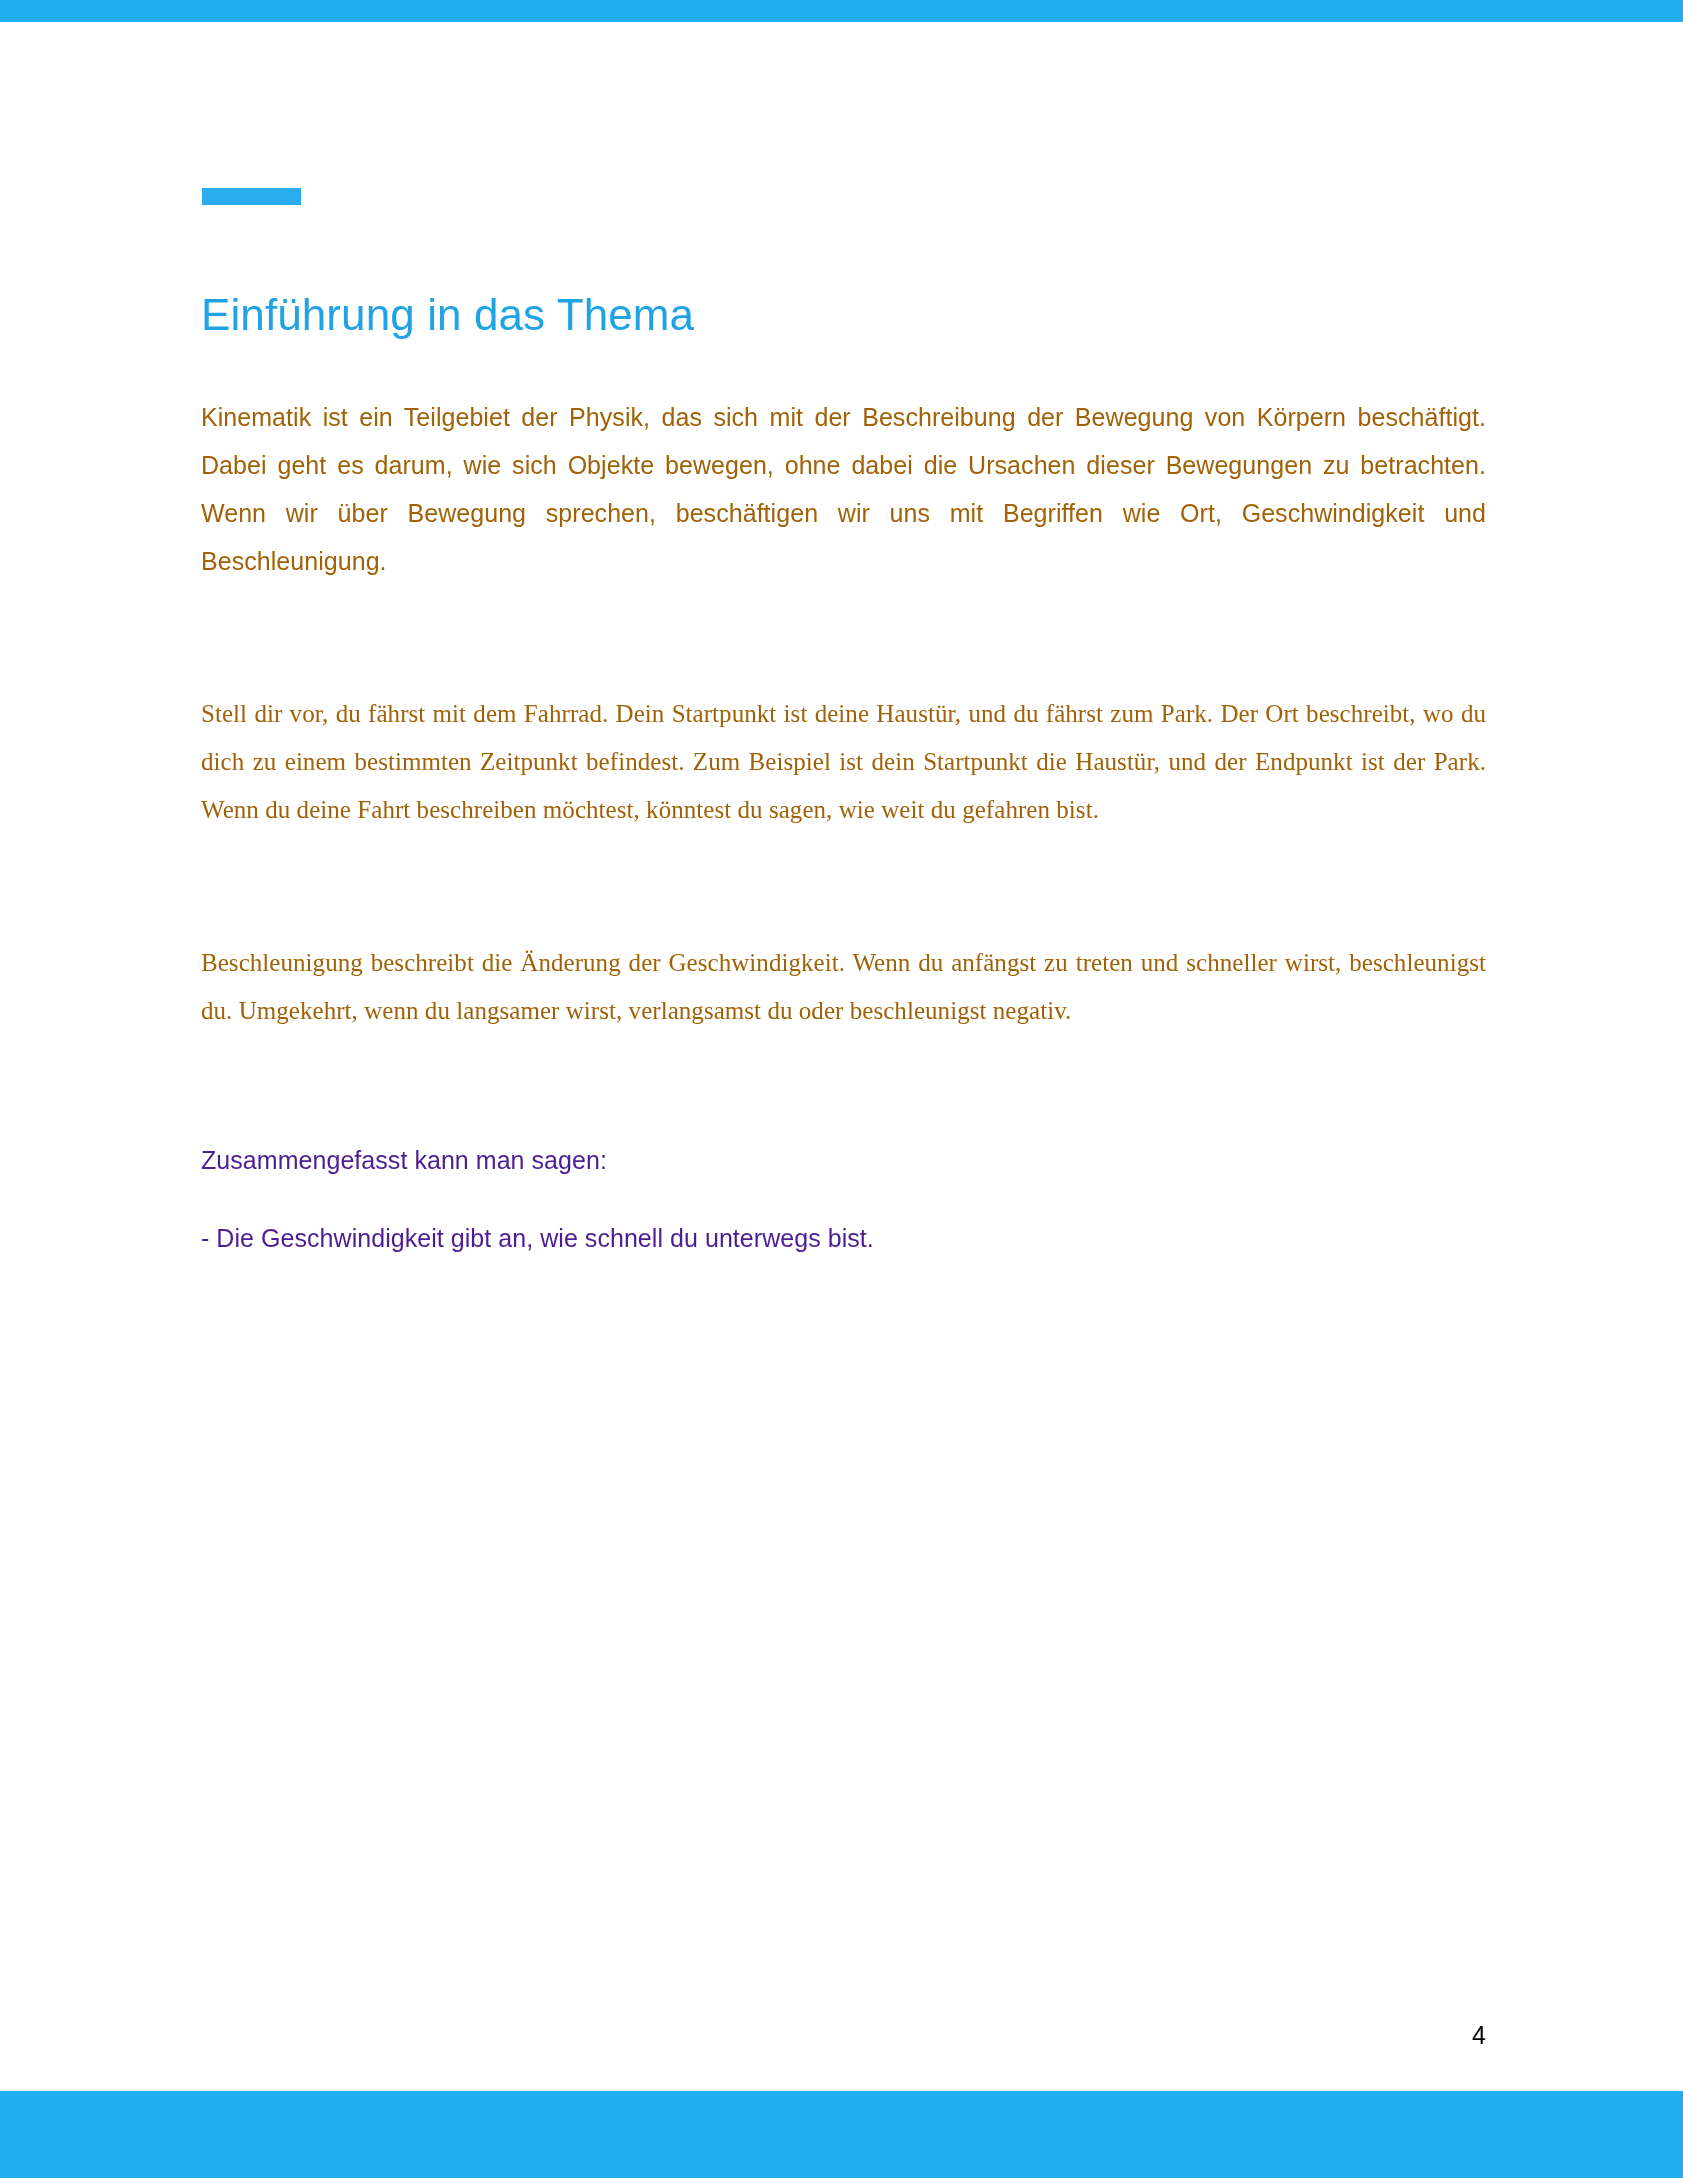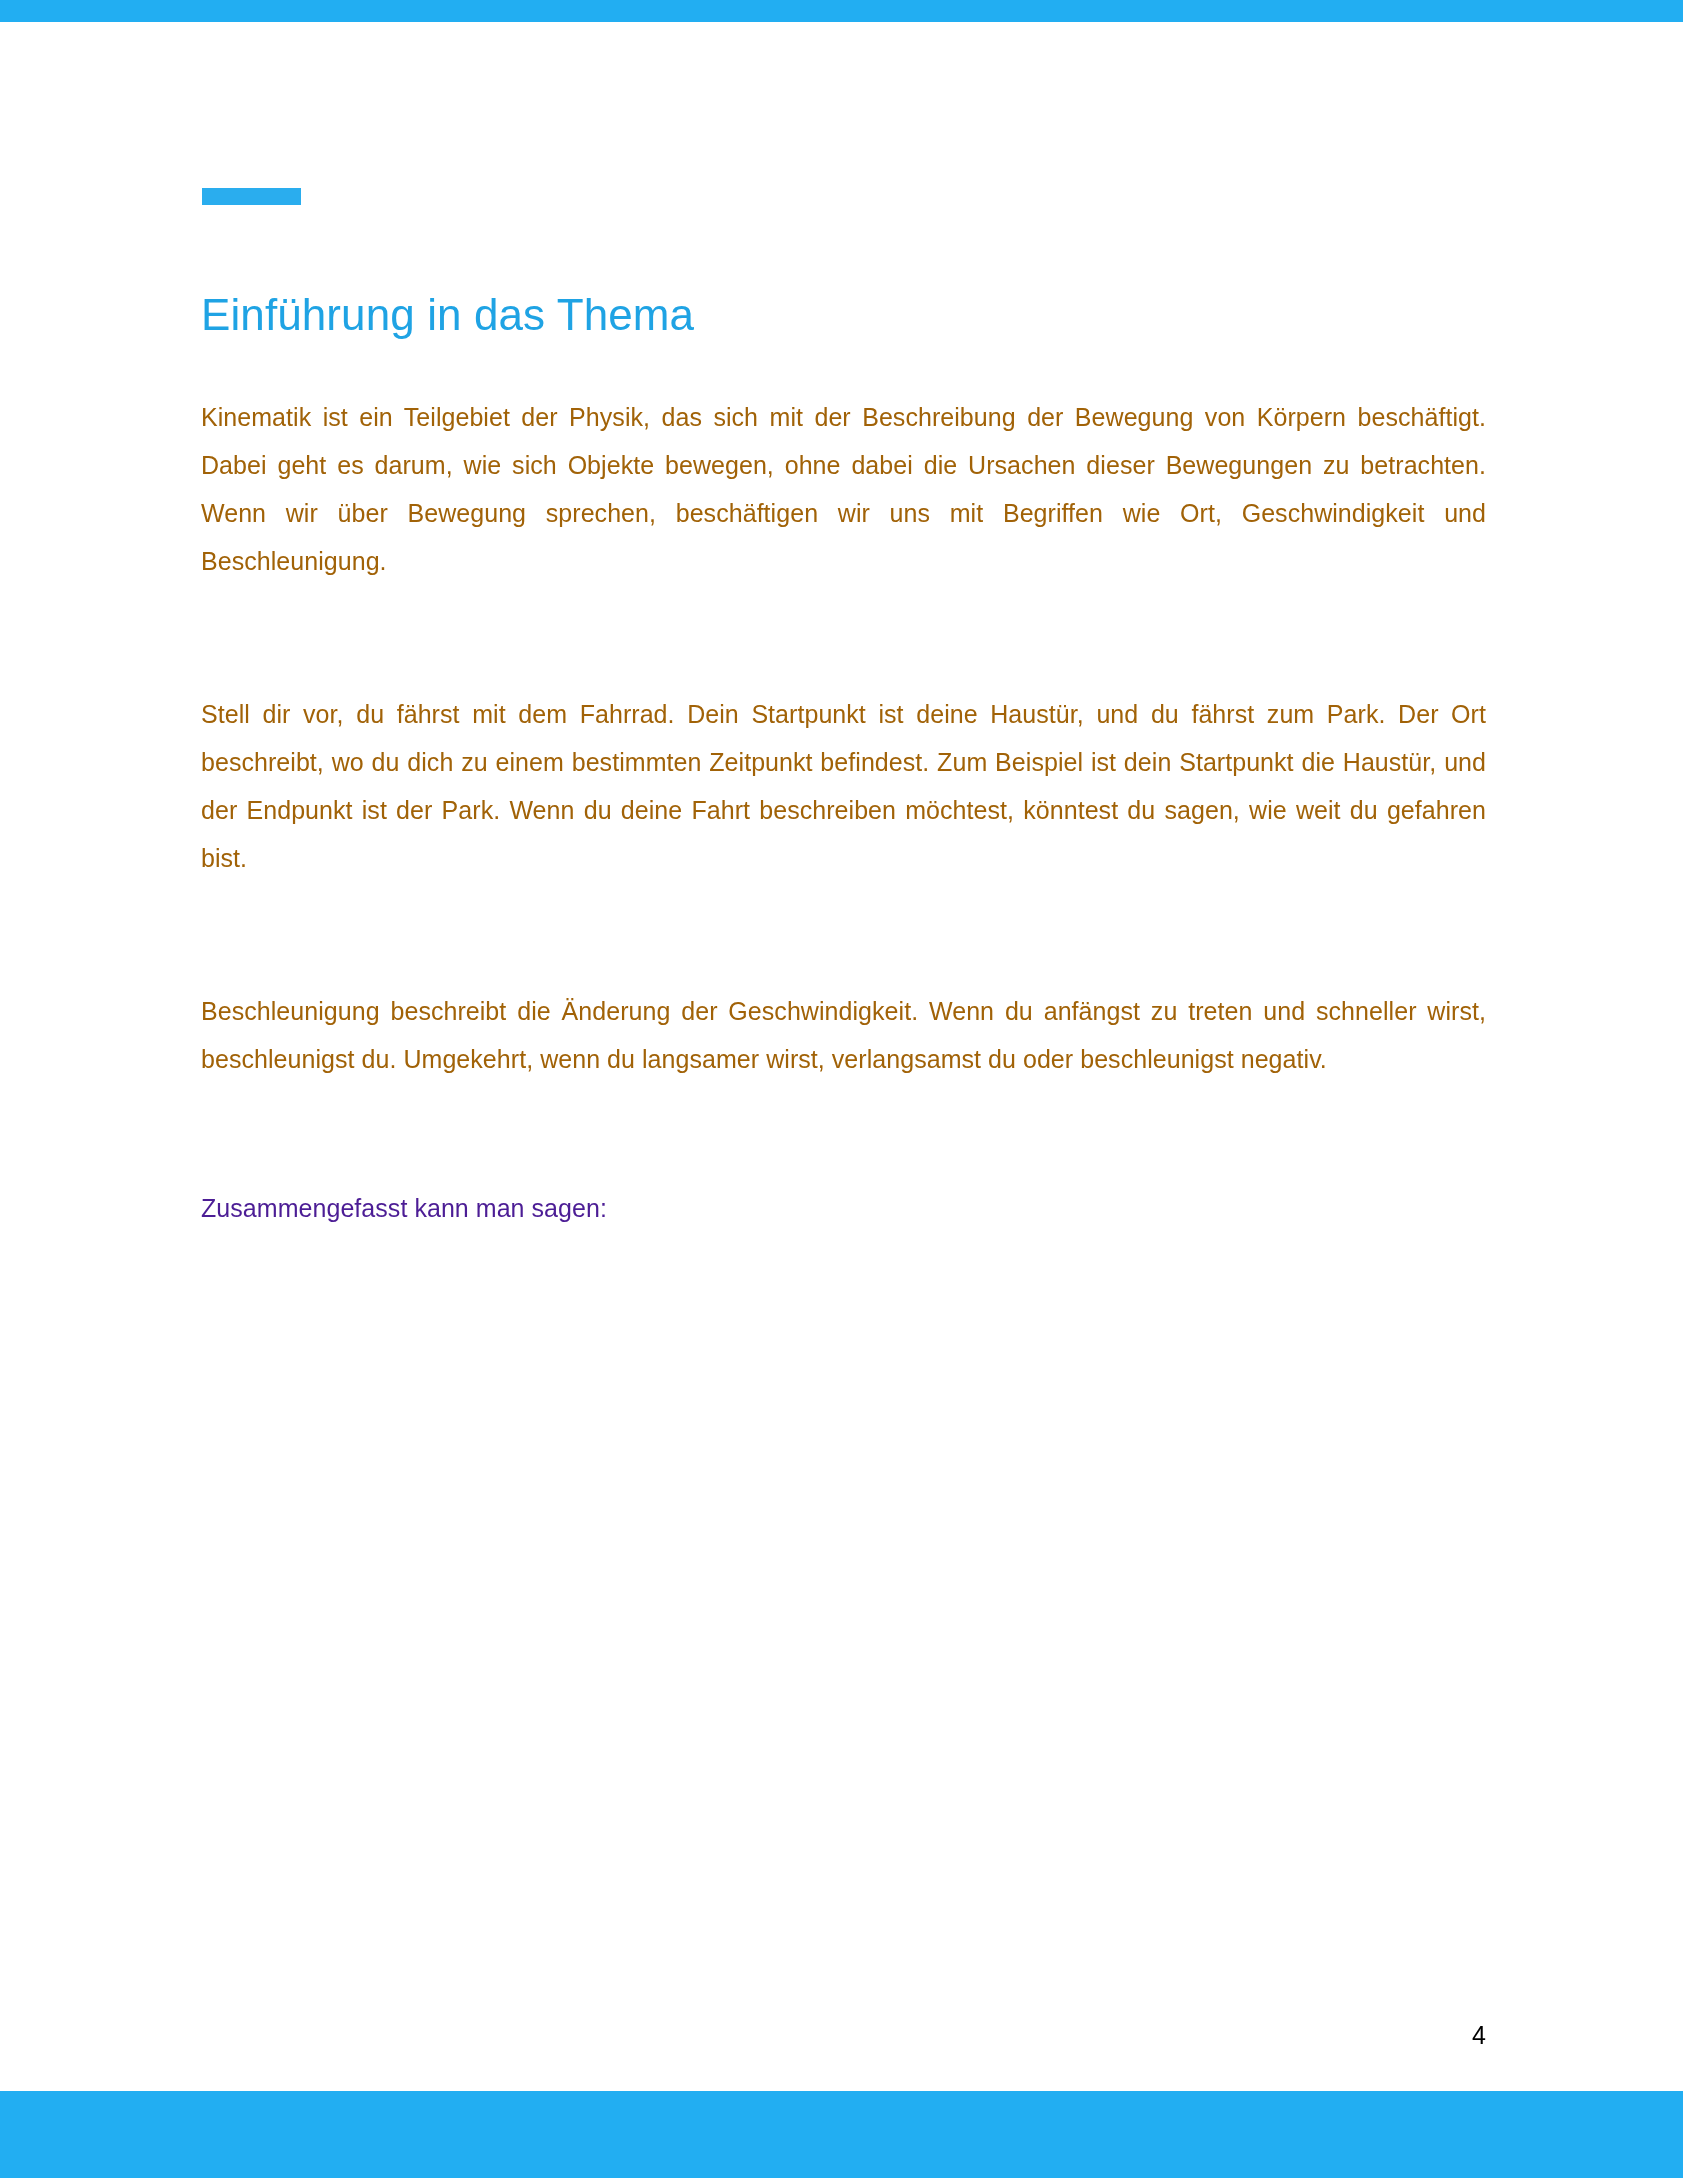--- a/index.html
+++ b/index.html
@@ -78,20 +78,21 @@
     font-size: 25px;
     line-height: 48px;
     color: #a16207;
     text-align: justify;
     text-justify: inter-word;
     letter-spacing: 0.05px;
   }
 
   p.para + p.para {
     margin-top: 105px;
+    font-family: Liberation Serif, serif;
   }
 
   .summary-block {
     margin-top: 101px;
   }
 
   p.summary-line {
     margin: 0;
     font-size: 25px;
     line-height: 48px;
@@ -130,20 +131,21 @@
     <h1 class="page-heading">Einführung in das Thema</h1>
 
     <div class="body-block">
       <p class="para">Kinematik ist ein Teilgebiet der Physik, das sich mit der Beschreibung der Bewegung von Körpern beschäftigt. Dabei geht es darum, wie sich Objekte bewegen, ohne dabei die Ursachen dieser Bewegungen zu betrachten. Wenn wir über Bewegung sprechen, beschäftigen wir uns mit Begriffen wie Ort, Geschwindigkeit und Beschleunigung.</p>
       <p class="para">Stell dir vor, du fährst mit dem Fahrrad. Dein Startpunkt ist deine Haustür, und du fährst zum Park. Der Ort beschreibt, wo du dich zu einem bestimmten Zeitpunkt befindest. Zum Beispiel ist dein Startpunkt die Haustür, und der Endpunkt ist der Park. Wenn du deine Fahrt beschreiben möchtest, könntest du sagen, wie weit du gefahren bist.</p>
       <p class="para">Beschleunigung beschreibt die Änderung der Geschwindigkeit. Wenn du anfängst zu treten und schneller wirst, beschleunigst du. Umgekehrt, wenn du langsamer wirst, verlangsamst du oder beschleunigst negativ.</p>
     </div>
 
     <div class="summary-block">
       <p class="summary-line">Zusammengefasst kann man sagen:</p>
+      <p class="summary-line">- Die Geschwindigkeit gibt an, wie schnell du unterwegs bist.</p>
     </div>
 
   </div>
 
   <div class="page-number">4</div>
 
   <div class="bar-bottom"></div>
 
 </div>
 

